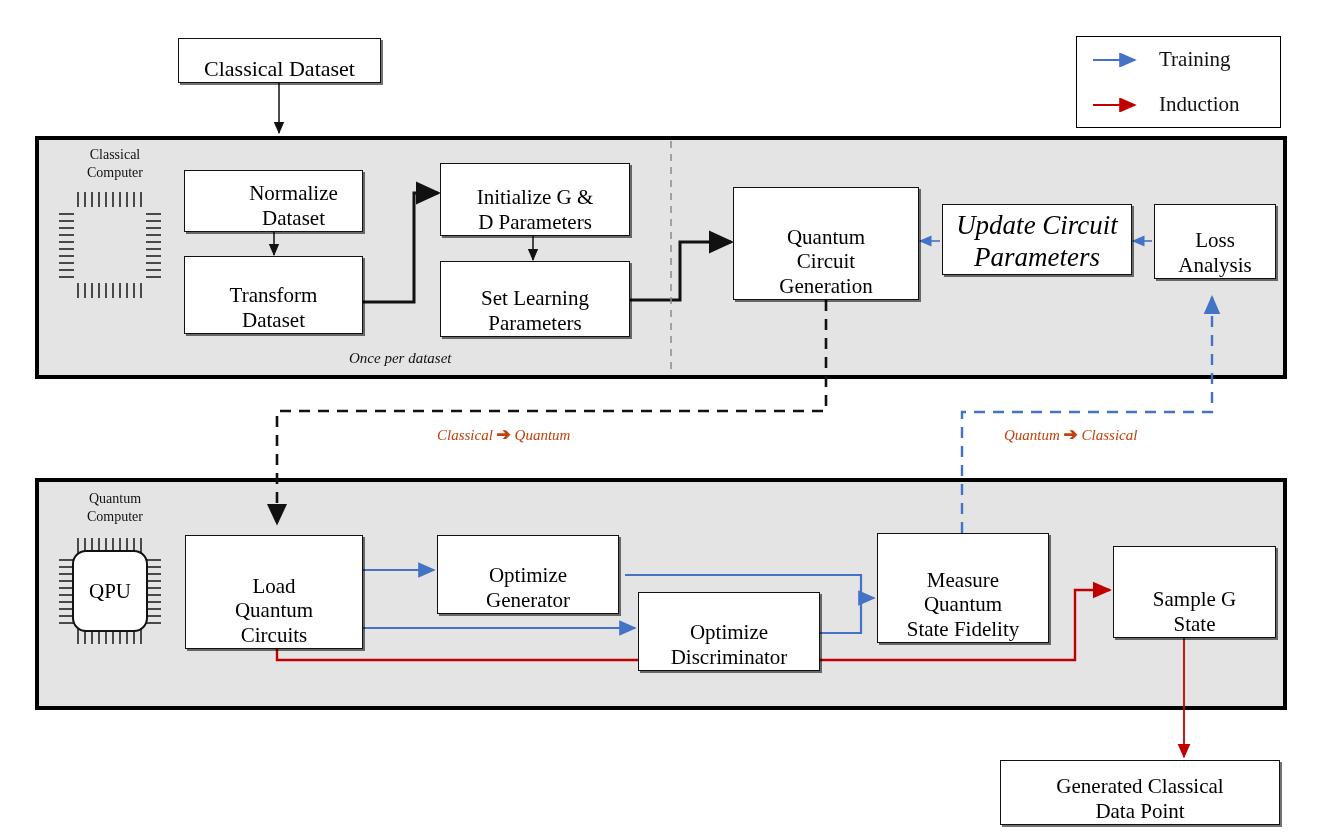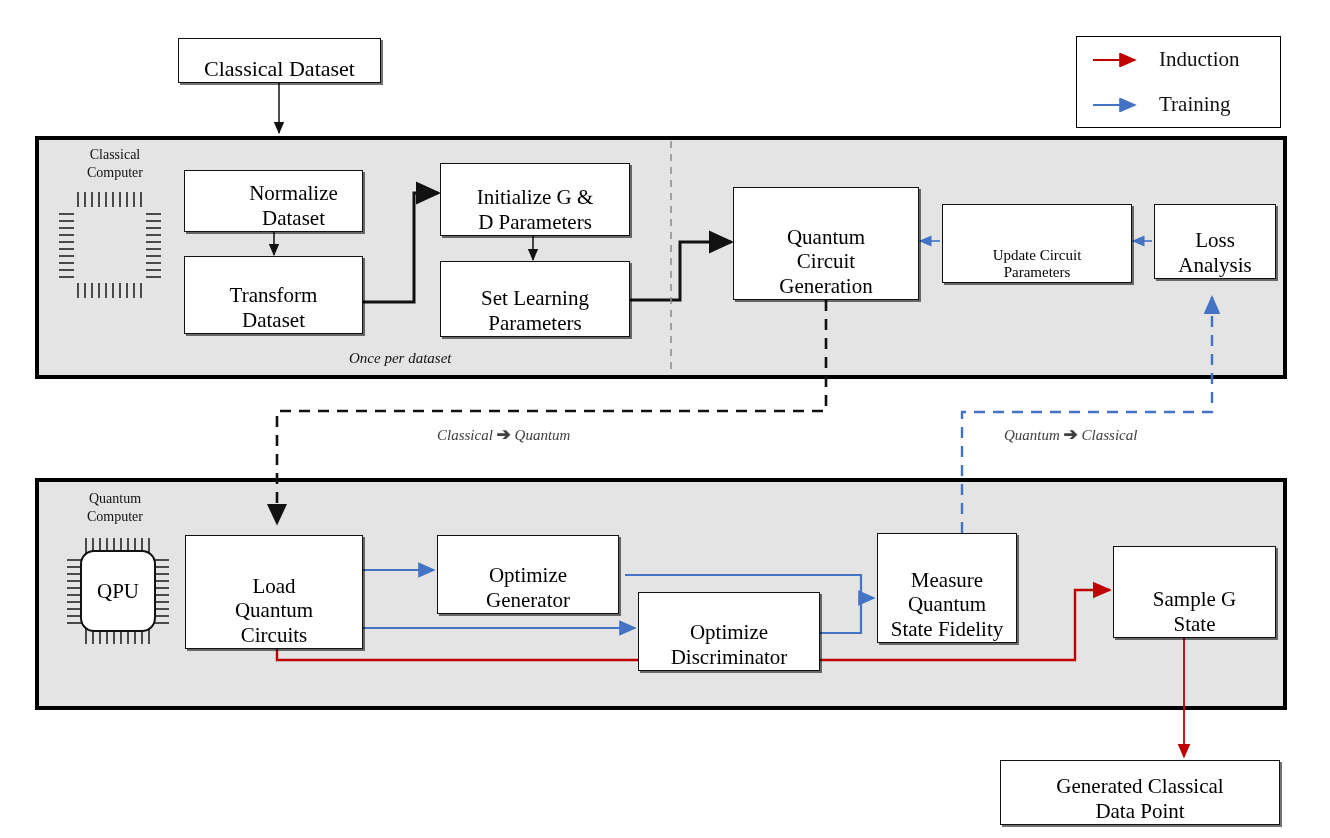--- a/index.html
+++ b/index.html
@@ -69,21 +69,21 @@
   .legend-text{
     font-family:"Liberation Serif", serif;font-size:21px;color:#111;margin-left:14px;
   }
 
   
   .trans-label{
     position:absolute;
     font-family:"Liberation Serif", serif;
     font-style:italic;
     font-size:15px;
-    color:#404040;
+    color:#c2410c;
     white-space:nowrap;
     z-index:8;
   }
   .trans-label .ar{font-style:normal;font-weight:bold;font-size:17px;}
 
   svg.wires{position:absolute;left:0;top:0;width:1330px;height:838px;z-index:4;pointer-events:none;}
 </style>
 </head>
 <body>
 
@@ -238,21 +238,21 @@
   </div>
 
   <div class="box" style="left:440px;top:261px;width:190px;height:76px;font-size:21px;">
     <span>Set Learning<br>Parameters</span>
   </div>
 
   <div class="box" style="left:733px;top:187px;width:186px;height:113px;font-size:21px;">
     <span>Quantum<br>Circuit<br>Generation</span>
   </div>
 
-  <div class="box" style="left:942px;top:204px;width:190px;height:79px;font-size:15px;">
+  <div class="box" style="left:942px;top:204px;width:190px;height:71px;font-size:27px;font-style:italic;">
     <span>Update Circuit<br>Parameters</span>
   </div>
 
   <div class="box" style="left:1154px;top:204px;width:122px;height:75px;font-size:21px;">
     <span>Loss<br>Analysis</span>
   </div>
 
   <div class="panel-note" style="left:341px;top:350px;">Once per dataset</div>
 
   <div class="trans-label" style="left:437px;top:424px;">
@@ -265,21 +265,21 @@
     <span>Quantum</span>
     <span class="ar">➔</span>
     <span>Classical</span>
   </div>
 
   <div class="panel-label" style="left:55px;top:490px;width:120px;">
     <div>Quantum</div>
     <div>Computer</div>
   </div>
 
-  <div class="chip" style="left:66px;top:536px;width:104px;height:110px;">
+  <div class="chip" style="left:58px;top:536px;width:104px;height:110px;">
     <svg width="104" height="110" viewBox="0 0 104 110">
       <g stroke="#222" stroke-width="1.6">
         <line x1="20" y1="2" x2="20" y2="17"></line>
           <line x1="27" y1="2" x2="27" y2="17"></line>
         <line x1="34" y1="2" x2="34" y2="17"></line>
           <line x1="41" y1="2" x2="41" y2="17"></line>
         <line x1="48" y1="2" x2="48" y2="17"></line>
           <line x1="55" y1="2" x2="55" y2="17"></line>
         <line x1="62" y1="2" x2="62" y2="17"></line>
           <line x1="69" y1="2" x2="69" y2="17"></line>
@@ -325,50 +325,50 @@
   </div>
 
   <div class="box" style="left:437px;top:535px;width:182px;height:79px;font-size:21px;">
     <span>Optimize<br>Generator</span>
   </div>
 
   <div class="box" style="left:638px;top:592px;width:182px;height:79px;font-size:21px;">
     <span>Optimize<br>Discriminator</span>
   </div>
 
-  <div class="box" style="left:877px;top:533px;width:140px;height:110px;font-size:21px;">
+  <div class="box" style="left:877px;top:533px;width:172px;height:110px;font-size:21px;">
     <span>Measure<br>Quantum<br>State Fidelity</span>
   </div>
 
   <div class="box" style="left:1113px;top:546px;width:163px;height:92px;font-size:21px;">
     <span>Sample G<br>State</span>
   </div>
 
   <div class="box" style="left:1000px;top:760px;width:280px;height:65px;font-size:21px;">
     <span>Generated Classical<br>Data Point</span>
   </div>
 
   <div class="legend" style="left:1076px;top:36px;width:205px;height:92px;">
+    <div class="legend-row">
+      <svg width="54" height="14" viewBox="0 0 54 14">
+        <defs>
+            <marker id="lg-blue" markerWidth="9" markerHeight="9" refX="7.2" refY="4.5" orient="auto">
+          <path d="M0,1 L8,4.5 L0,8 z" fill="#4472C4"></path>
+            </marker>
+          </defs>
+        <path d="M2,7 L44,7" stroke="#4472C4" stroke-width="2.2" marker-end="url(#lg-blue)"></path>
+      </svg>
+      <span class="legend-text">Training</span>
+    </div>
     <div class="legend-row">
       <svg width="54" height="14" viewBox="0 0 54 14">
         <defs>
             <marker id="lg-red" markerWidth="9" markerHeight="9" refX="7.2" refY="4.5" orient="auto">
           <path d="M0,1 L8,4.5 L0,8 z" fill="#C00000"></path>
             </marker>
           </defs>
         <path d="M2,7 L44,7" stroke="#C00000" stroke-width="2.2" marker-end="url(#lg-red)"></path>
       </svg>
       <span class="legend-text">Induction</span>
     </div>
-    <div class="legend-row">
-      <svg width="54" height="14" viewBox="0 0 54 14">
-        <defs>
-            <marker id="lg-blue" markerWidth="9" markerHeight="9" refX="7.2" refY="4.5" orient="auto">
-          <path d="M0,1 L8,4.5 L0,8 z" fill="#4472C4"></path>
-            </marker>
-          </defs>
-        <path d="M2,7 L44,7" stroke="#4472C4" stroke-width="2.2" marker-end="url(#lg-blue)"></path>
-      </svg>
-      <span class="legend-text">Training</span>
-    </div>
   </div>
 
 </div>
 
 </body></html>

